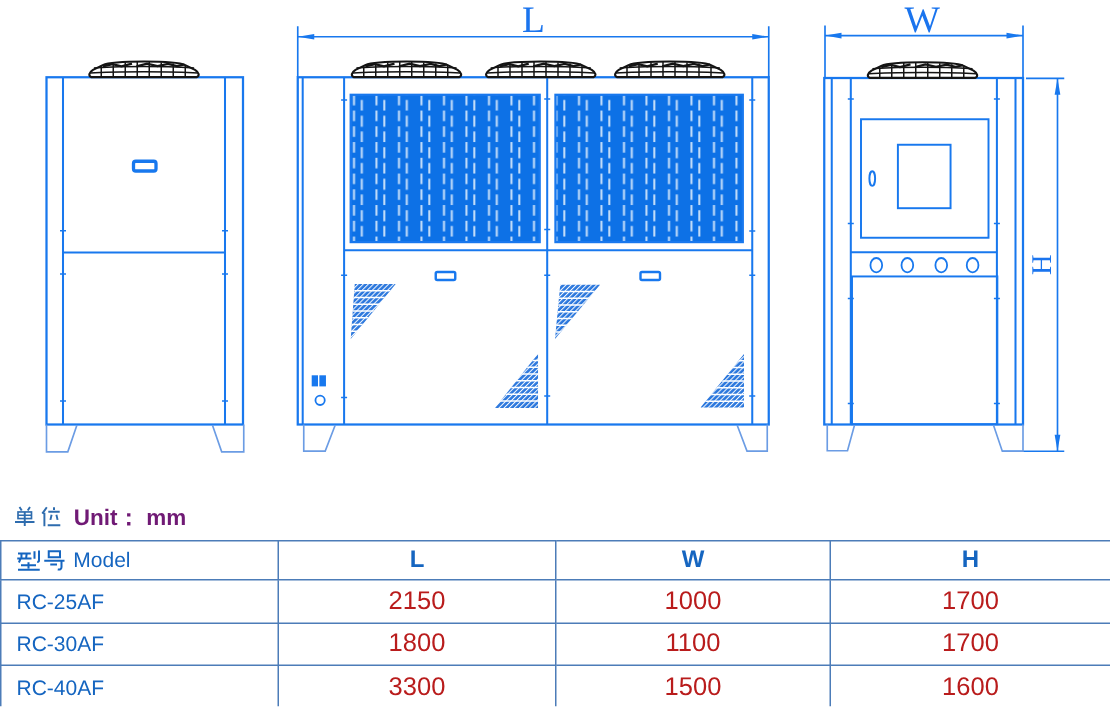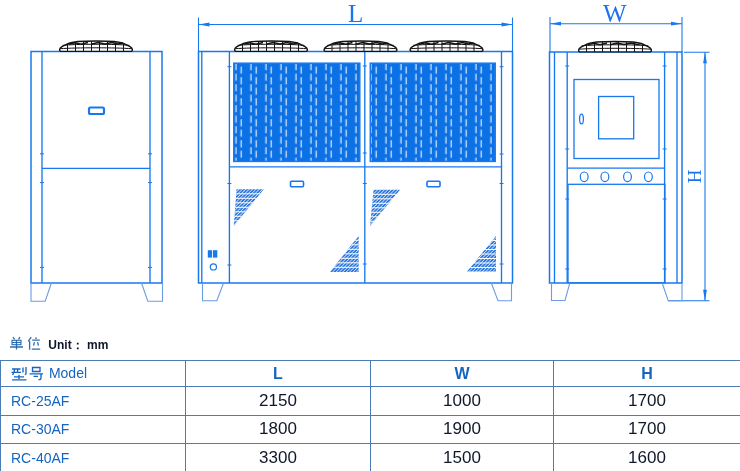--- a/index.html
+++ b/index.html
@@ -1,29 +1,29 @@
 <!DOCTYPE html>
 <html><head>
 <meta charset="utf-8">
 <style>
   html,body{margin:0;padding:0;background:#fff;}
   #page{position:relative;width:740px;height:471px;background:#fff;overflow:hidden;
         font-family:"Liberation Sans",sans-serif;}
   #drawing{position:absolute;left:0;top:0;}
-  #unitline{position:absolute;left:9px;top:336px;height:16px;color:#0f172a;
-            font-weight:bold;font-size:12px;white-space:nowrap;}
+  #unitline{position:absolute;left:9px;top:336px;height:16px;color:#701a75;
+            font-weight:bold;font-size:15px;white-space:nowrap;}
   #unitline svg{vertical-align:-2px;}
   table{position:absolute;left:0;top:360px;width:740px;border-collapse:collapse;
         table-layout:fixed;}
   td{border:1px solid #4c7cb8;padding:0;vertical-align:middle;}
   tr.hd td{height:25px;}
   tr.dr td{height:27.5px;}
   .mod{color:#1565c0;font-weight:normal;font-size:14px;padding-left:10px;}
   .hcell{color:#1565c0;font-weight:bold;font-size:16px;text-align:center;}
-  .num{color:#0f172a;font-size:17px;text-align:center;}
+  .num{color:#b91c1c;font-size:17px;text-align:center;}
 </style>
 </head>
 <body>
 <div id="page">
 <svg id="drawing" width="740" height="334" viewBox="0 0 740 334">
 <defs>
   <pattern id="coil" x="233.8" y="63.2" width="15" height="21" patternUnits="userSpaceOnUse">
     <rect width="15" height="21" fill="#0d71e6"></rect>
     <path d="M2.2,0 V7 M2.2,10.5 V17.5 M7.4,3.5 V10.5 M7.4,14 V21 M7.4,0 V0.3" stroke="#c6dffa" stroke-width="1.35" fill="none"></path>
   </pattern>
@@ -183,21 +183,21 @@
   </tr>
   <tr class="dr">
           <td class="mod">RC-25AF</td>
           <td class="num">2150</td>
           <td class="num">1000</td>
           <td class="num">1700</td>
         </tr>
   <tr class="dr">
           <td class="mod">RC-30AF</td>
           <td class="num">1800</td>
-          <td class="num">1900</td>
+          <td class="num">1100</td>
           <td class="num">1700</td>
         </tr>
   <tr class="dr">
           <td class="mod">RC-40AF</td>
           <td class="num">3300</td>
           <td class="num">1500</td>
           <td class="num">1600</td>
         </tr>
 </tbody>
     </table>

